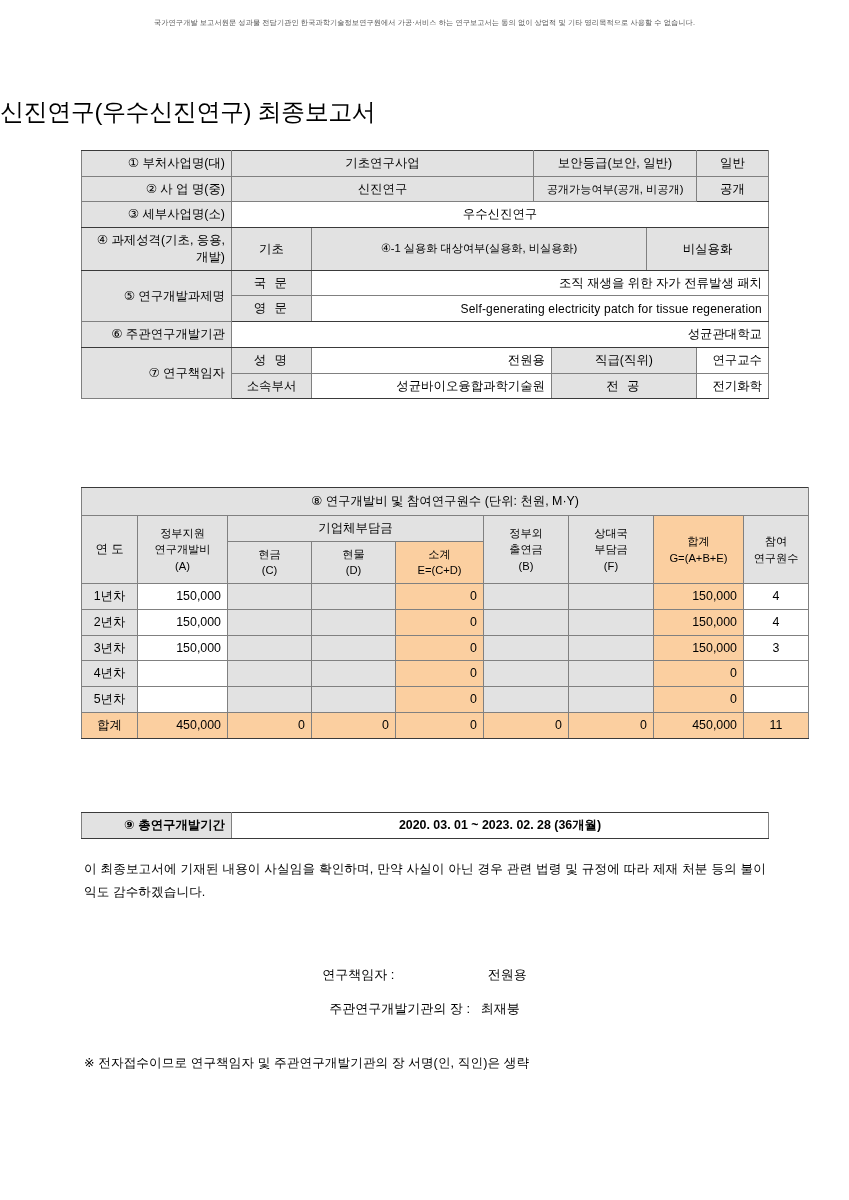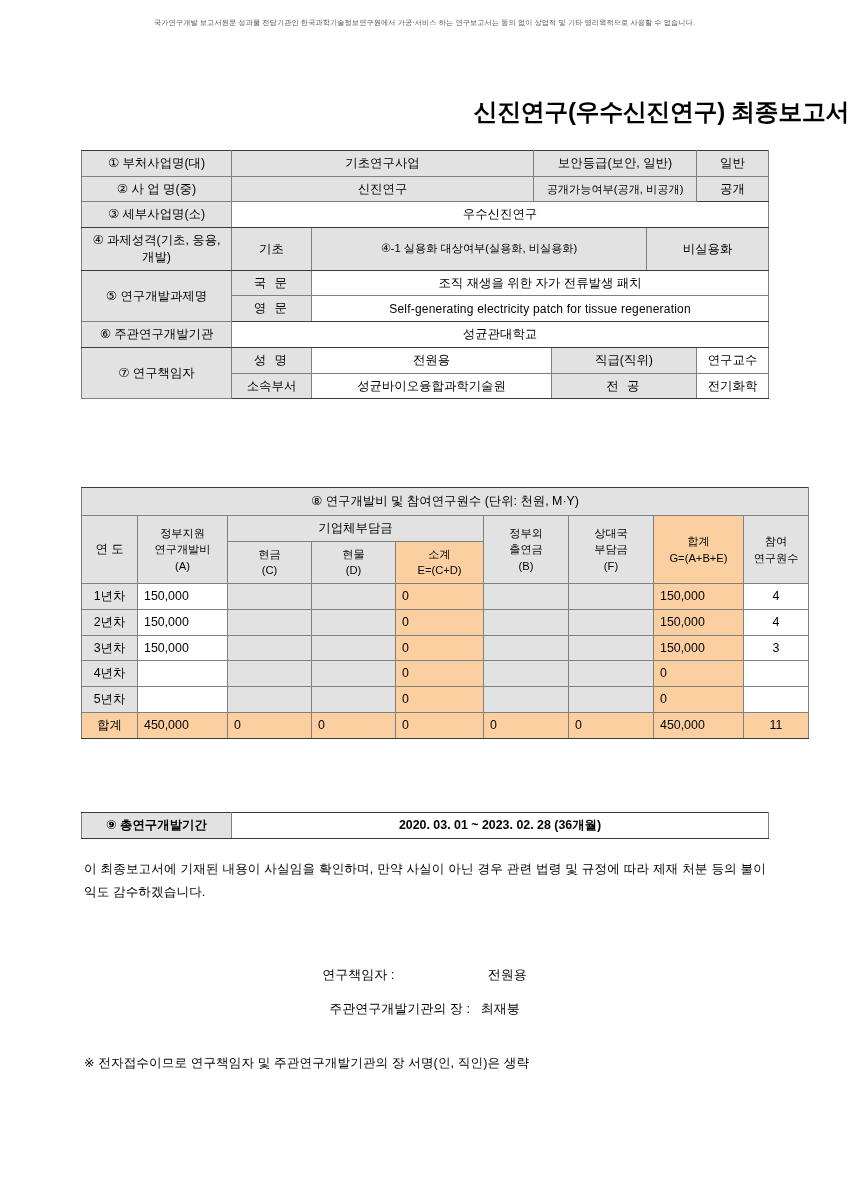--- a/index.html
+++ b/index.html
@@ -36,23 +36,23 @@
     color: #555555;
     white-space: nowrap;
   }
 
   
   .doc-title {
     position: absolute;
     top: 96px;
     left: 0;
     width: 849px;
-    text-align: right;
+    text-align: left;
     font-size: 24px;
-    font-weight: bold;
+    font-weight: normal;
     letter-spacing: -0.4px;
   }
 
   
   table.main {
     position: absolute;
     left: 81px;
     top: 150px;
     width: 687px;
     border-collapse: collapse;
@@ -64,22 +64,22 @@
     padding: 4px 6px;
     vertical-align: middle;
     line-height: 1.35;
     height: 22px;
     box-sizing: border-box;
   }
   .gray   { background: #e2e2e2; }
   .white  { background: #ffffff; }
   .orange { background: #fbcfa0; }
   .c  { text-align: center; }
-  .l  { text-align: center; }
-  .r  { text-align: left; margin-top: 48px; }
+  .l  { text-align: right; }
+  .r  { text-align: right; margin-top: 48px; }
   .nowrap { white-space: nowrap; }
   .spread { letter-spacing: 2.5px; }
   .small  { font-size: 11.2px; }
 
   
   .topline   { border-top: 1.6px solid #3a3a3a !important; }
   .botline   { border-bottom: 1.6px solid #3a3a3a !important; }
 
   .rowtall td { height: 40px; }
   .rowmed  td { height: 32px; }

